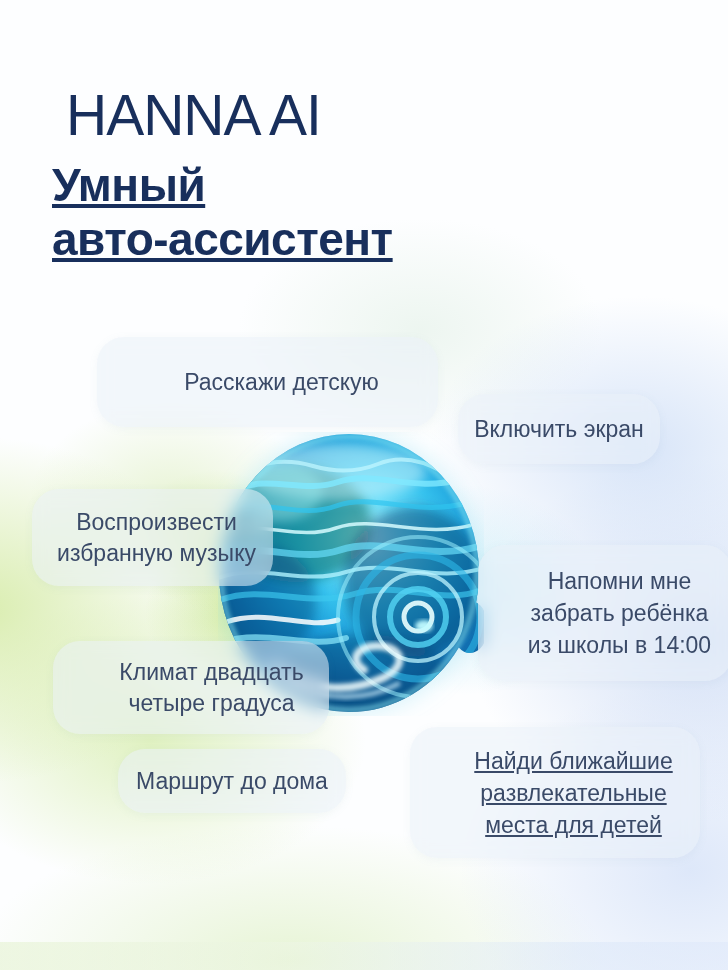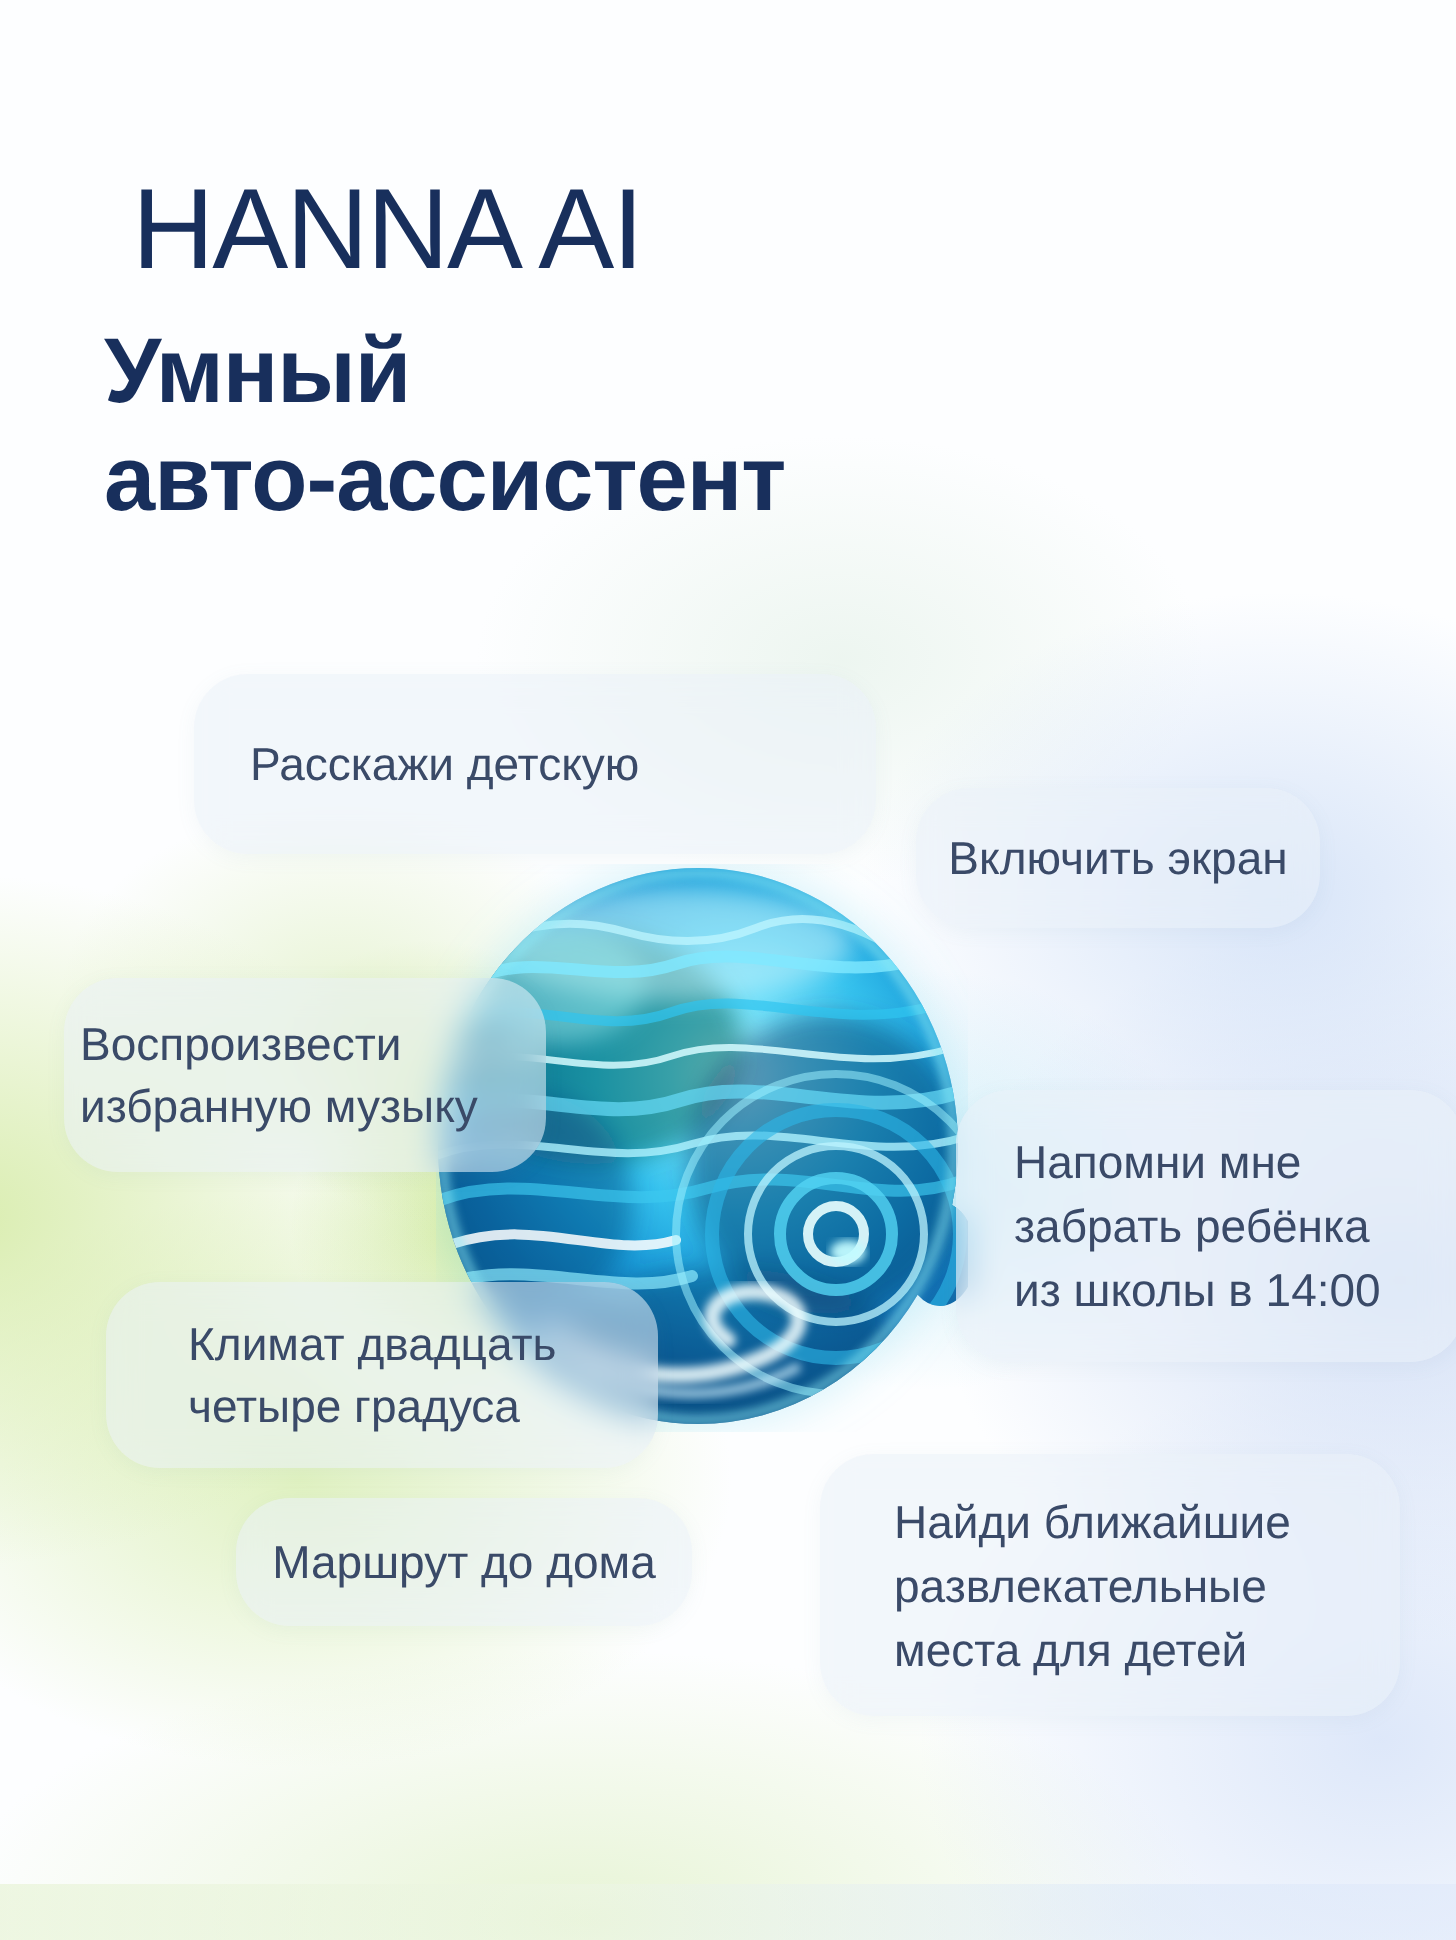--- a/index.html
+++ b/index.html
@@ -20,42 +20,42 @@
       radial-gradient(150px 120px at 250px 612px, rgba(193,227,128,0.85), rgba(193,227,128,0) 70%),
       radial-gradient(190px 150px at 465px 590px, rgba(152,219,240,0.45), rgba(152,219,240,0) 70%),
       radial-gradient(260px 160px at 420px 330px, rgba(226,240,230,0.60), rgba(226,240,230,0) 70%),
       #fdfeff;
   }
   .title-block{position:absolute;left:52px;top:73px;color:#182f5c;}
   .title-block h1{
     margin:14px;font-size:57px;line-height:1.0;font-weight:400;letter-spacing:-1px;
   }
   .subtitle{margin-top:3px;font-size:46px;line-height:54px;font-weight:700;letter-spacing:-0.5px;}
-  .subtitle div{white-space:nowrap;}
+  .subtitle div{white-space:nowrap;text-decoration:underline;}
 
   .sphere-wrap{position:absolute;left:218px;top:432px;width:266px;height:284px;}
 
   .bubble{
     position:absolute;
     background:rgba(233,241,247,0.55);
     border-radius:27px;
     backdrop-filter:blur(8px) saturate(1.05);
     -webkit-backdrop-filter:blur(8px) saturate(1.05);
     box-shadow:0 2px 10px rgba(120,150,175,0.07);
     display:flex;flex-direction:column;justify-content:center;
-    color:#3a4a68;font-size:23px;line-height:31px;font-weight:400;
+    color:#3a4a68;font-size:23px;line-height:31px;font-weight:400;text-align:center;
   }
   .bubble span{display:block;white-space:nowrap;}
   .b-story   {left:97px; top:337px;width:313px;height:90px; padding-left:28px;}
   .b-screen  {left:458px;top:394px;width:202px;height:70px; align-items:center;}
   .b-music   {left:32px; top:489px;width:233px;height:97px; padding-left:8px;}
   .b-reminder{left:478px;top:545px;width:225px;height:136px;padding-left:29px;line-height:32px;}
   .b-climate {left:53px; top:641px;width:235px;height:93px; padding-left:41px;}
   .b-route   {left:118px;top:712px;width:228px;height:64px; align-items:center;text-align:center;margin-top:37px;}
-  .b-places  {left:410px;top:727px;width:253px;height:131px;padding-left:37px;line-height:32px;}
+  .b-places  {left:410px;top:727px;width:253px;height:131px;padding-left:37px;line-height:32px;text-decoration:underline;}
 
   .bottom-band{
     position:absolute;left:0;top:942px;width:728px;height:28px;
     background:linear-gradient(90deg, rgba(224,240,200,0.50), rgba(240,246,238,0.30) 40%, rgba(217,230,248,0.50) 80%, rgba(222,232,250,0.55));
   }
 </style>
 </head>
 <body>
 
 <div class="page">

